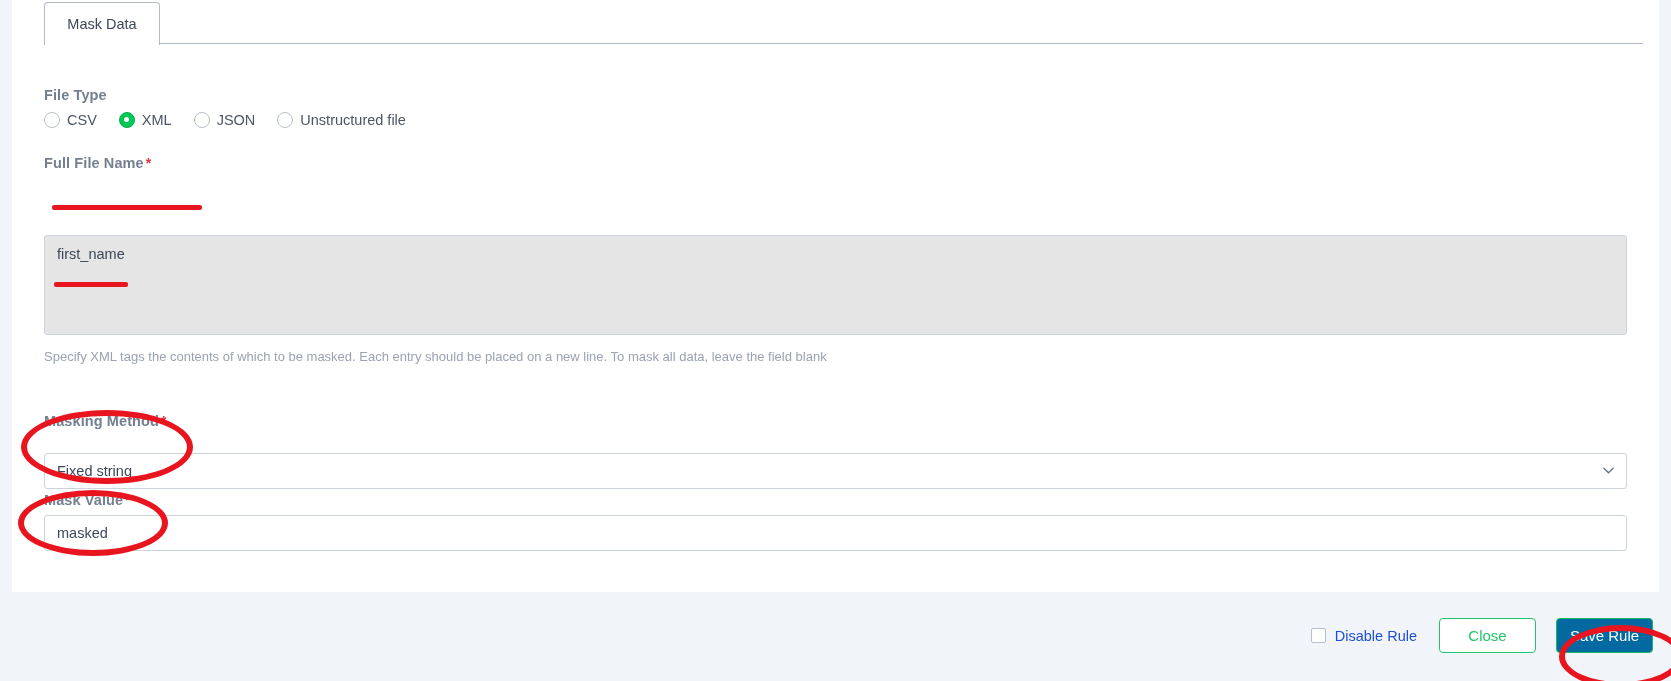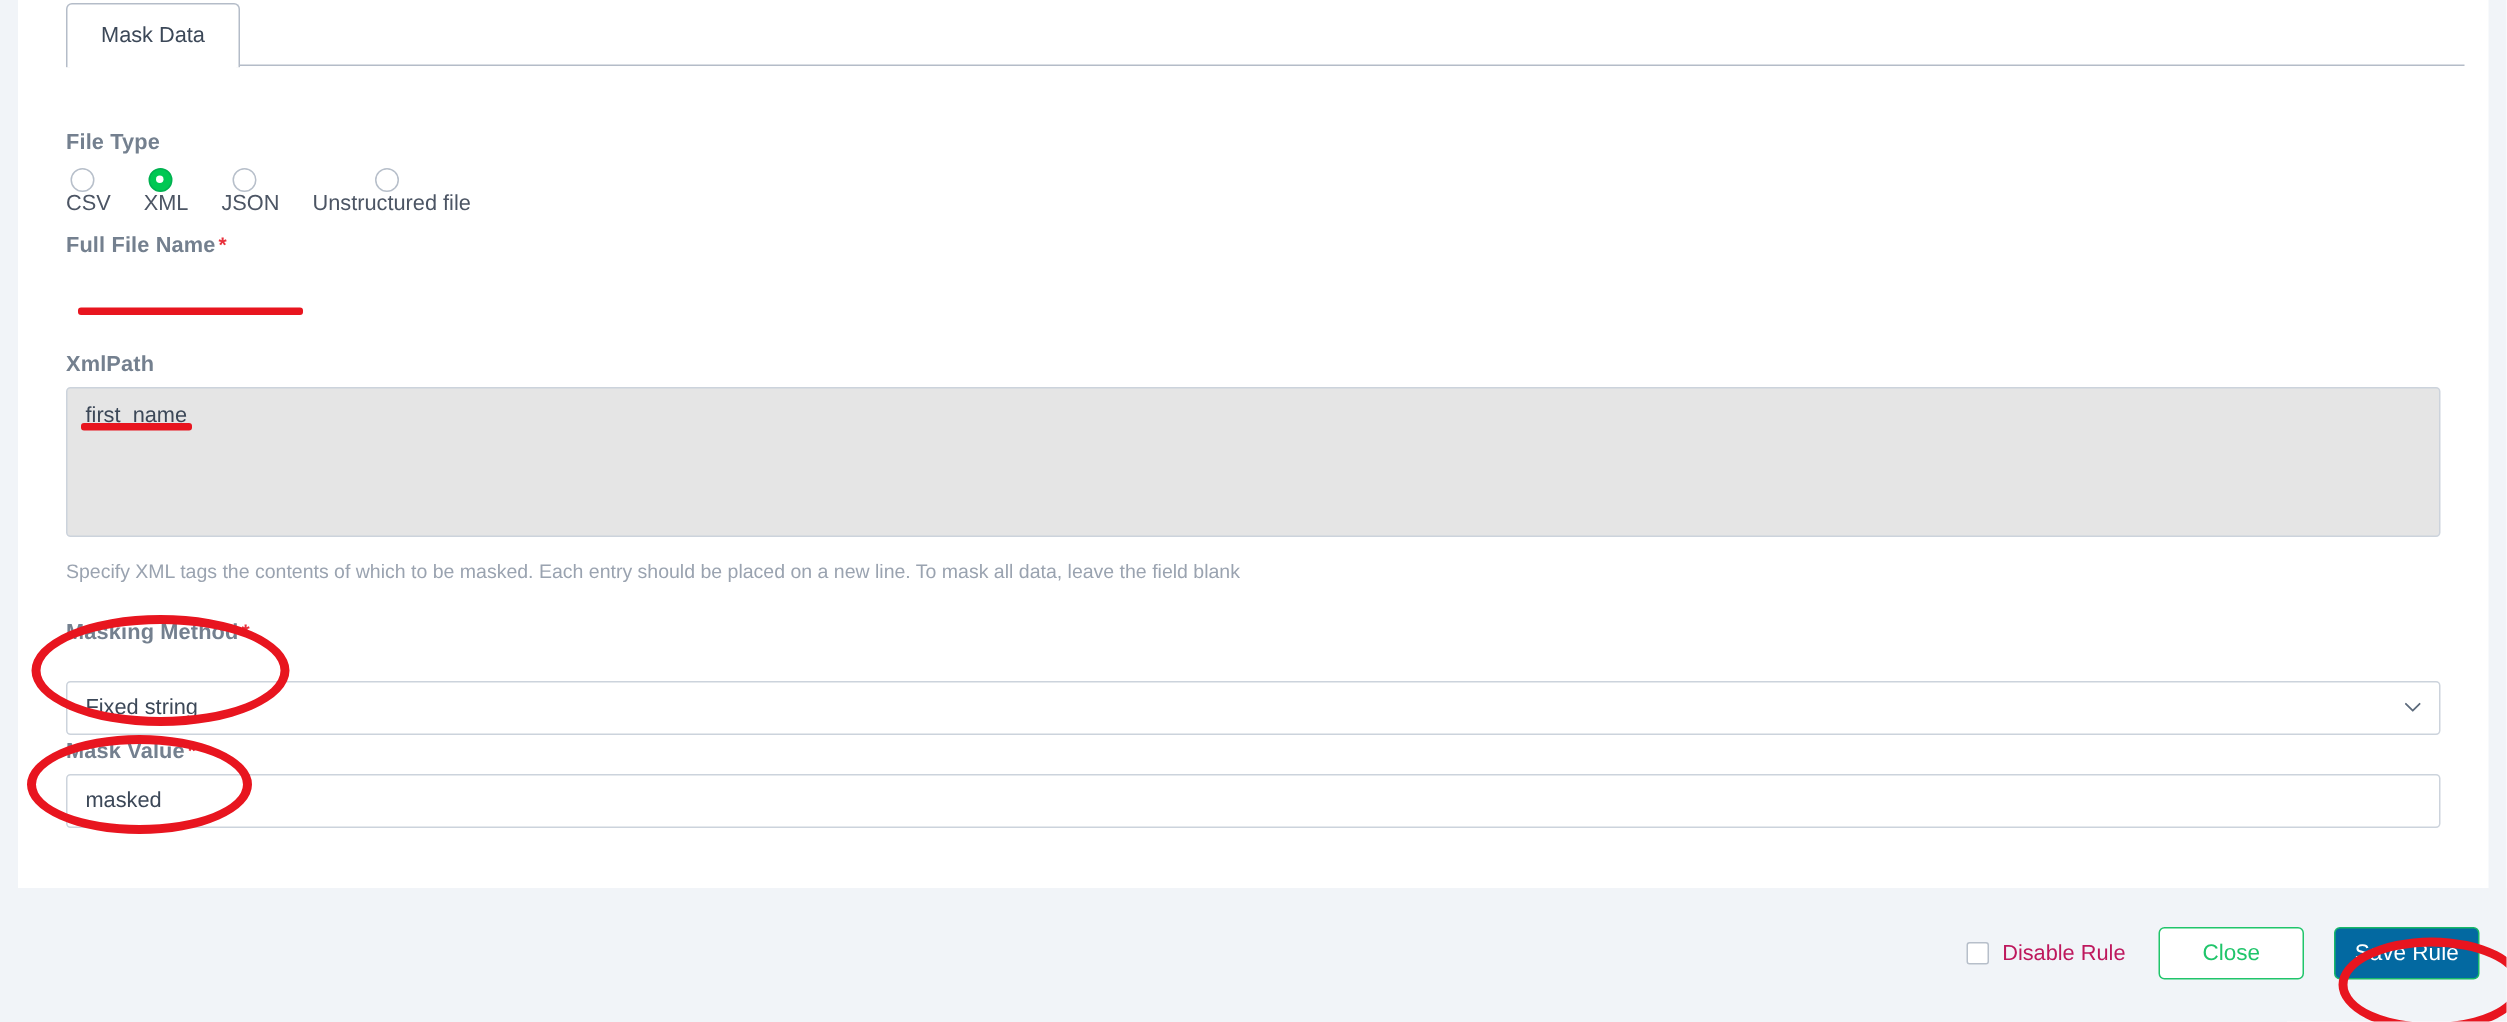--- a/index.html
+++ b/index.html
@@ -88,21 +88,20 @@
   .radio-row {
     display: flex;
     align-items: center;
     margin-top: 9px;
   }
   .radio-item {
     display: flex;
     align-items: center;
     margin-right: 22px;
     cursor: pointer;
-    flex-direction: column;
   }
   .radio-dot {
     width: 16px; height: 16px;
     border-radius: 50%;
     border: 1.6px solid #b7bfca;
     box-sizing: border-box;
     background: #fff;
     margin-right: 7px;
     flex: none;
   }
@@ -212,21 +211,21 @@
     width: 15px; height: 15px;
     border: 1.6px solid #b7bfca;
     background: #fff;
     border-radius: 2px;
     box-sizing: border-box;
     margin-right: 9px;
     flex: none;
   }
   .checkbox-label {
     font-size: 14.5px;
-    color: #be185d;
+    color: #1d4ed8;
   }
   .btn {
     font-family: "Liberation Sans", sans-serif;
     font-size: 15px;
     border-radius: 4px;
     box-sizing: border-box;
     cursor: pointer;
     display: flex;
     align-items: center;
     justify-content: center;
@@ -303,21 +302,20 @@
       </div>
     </div>
 
     <div class="field-block" style="top:110px;">
       <span class="field-label">
         <span>Full File Name</span><span class="req-star">*</span>
       </span>
     </div>
 
     <div class="field-block" style="top:190px;">
-      <span class="field-label">XmlPath</span>
       <textarea class="textarea-input" style="">first_name</textarea>
       <div class="help-text">Specify XML tags the contents of which to be masked. Each entry should be placed on a new line. To mask all data, leave the field blank</div>
     </div>
 
     <div class="field-block" style="top:368px;">
       <span class="field-label">
         <span>Masking Method</span><span class="req-star">*</span>
       </span>
       <div class="select-wrap">
         <div class="select-input">

